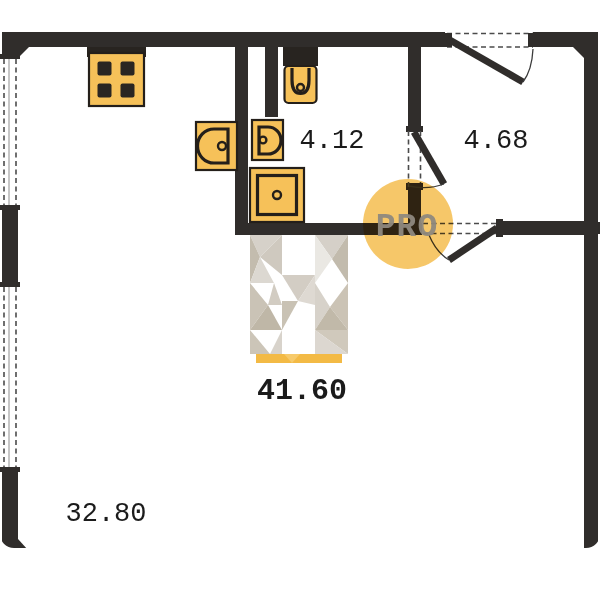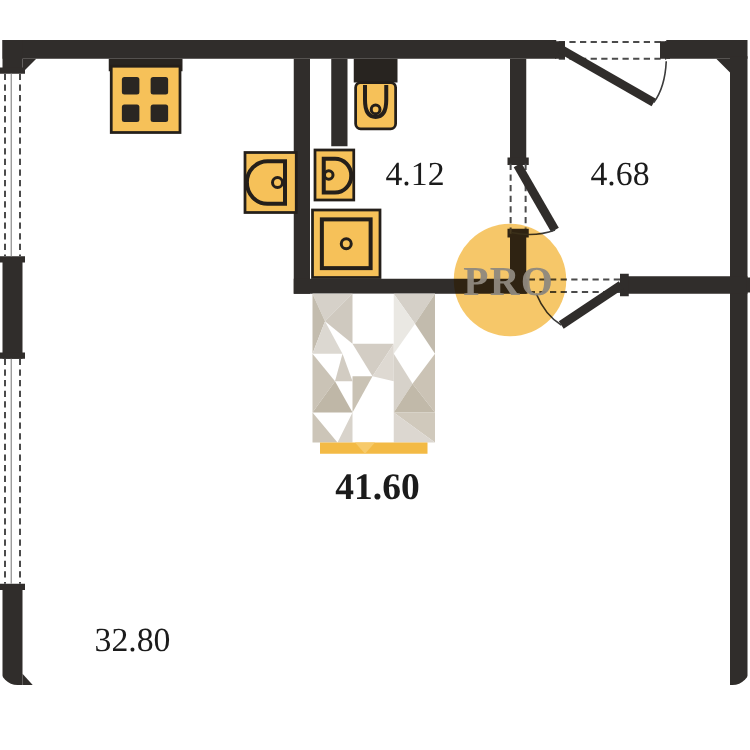--- a/index.html
+++ b/index.html
@@ -1,17 +1,17 @@
 <!DOCTYPE html>
 <html style="--c-wall: #302d2b; --c-fixture: #f6c159; --c-fixture_outline: #241f1a; --c-watermark_circle: #f5c25c; --c-watermark_text: #8f897f; --c-label_text: #1b1b1b; --c-wardrobe_base: #f3ba45;"><head>
 <meta charset="utf-8">
 <style>
   html,body{margin:0;padding:0;background:#ffffff;}
   .stage{position:relative;width:600px;height:548px;background:#fff;overflow:hidden;
-         font-family:Liberation Serif, serif;border-radius:14px;}
+         font-family:Liberation Mono, monospace;border-radius:14px;}
   svg{display:block;}
   .wall{fill:var(--c-wall,#302d2b);}
   .tank{fill:#282420;}
   .fixture-body{fill:var(--c-fixture,#f6c159);stroke:var(--c-fixture_outline,#241f1a);stroke-width:2.2;}
   .fixture-line{fill:none;stroke:var(--c-fixture_outline,#241f1a);stroke-width:3.2;}
   .drain{fill:var(--c-fixture,#f6c159);stroke:var(--c-fixture_outline,#241f1a);stroke-width:2.4;}
   .burner{fill:#2a2622;}
   .dash{stroke:#4b4b4b;stroke-width:1.6;stroke-dasharray:5 3.5;fill:none;}
   .winline{stroke:#8f8f8f;stroke-width:1;fill:none;}
   .leaf{stroke:var(--c-wall,#302d2b);stroke-width:7;fill:none;}

